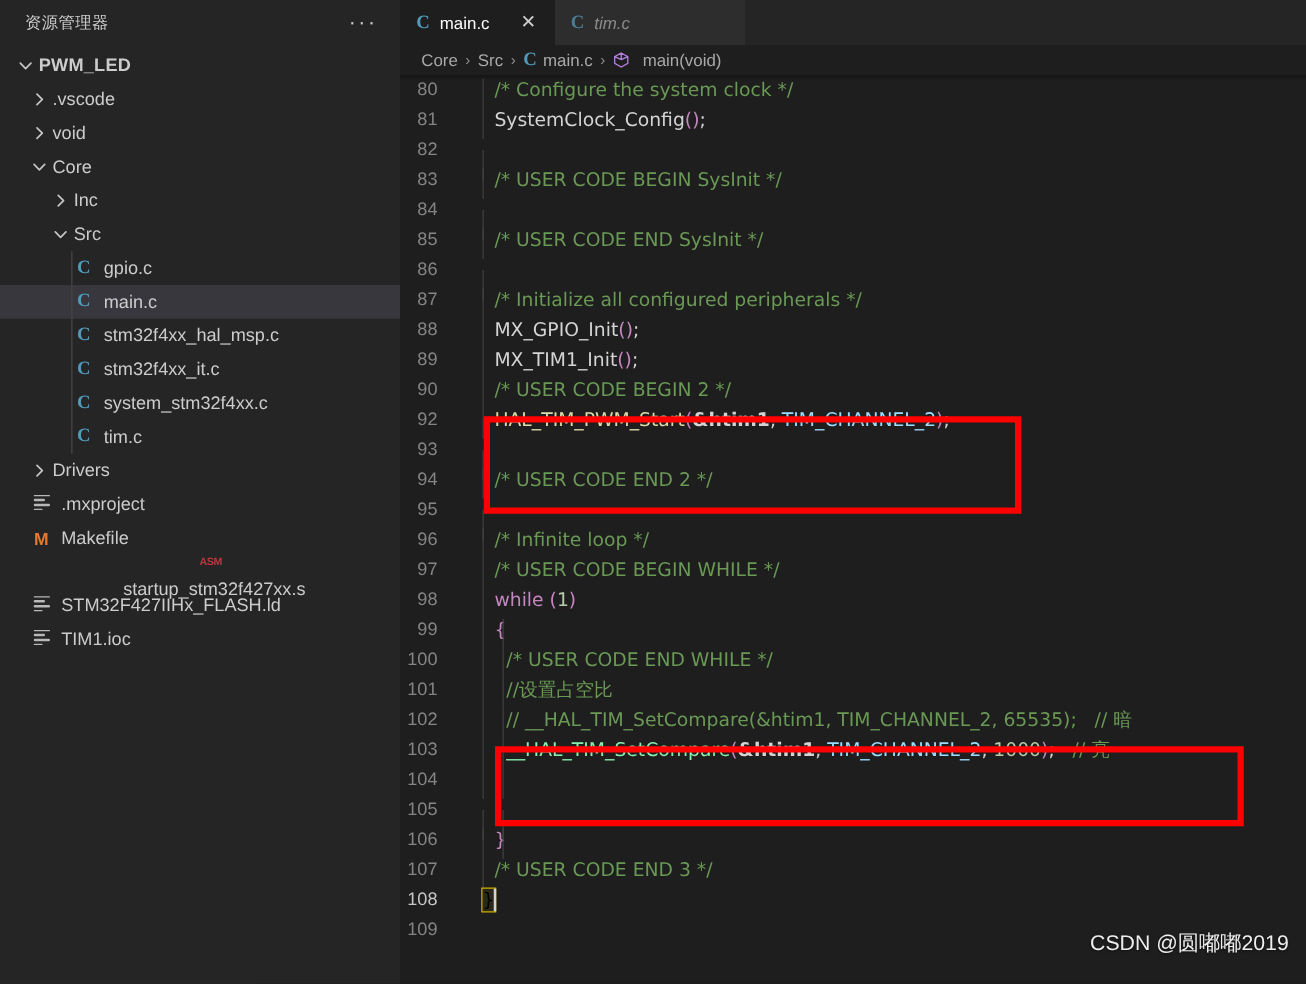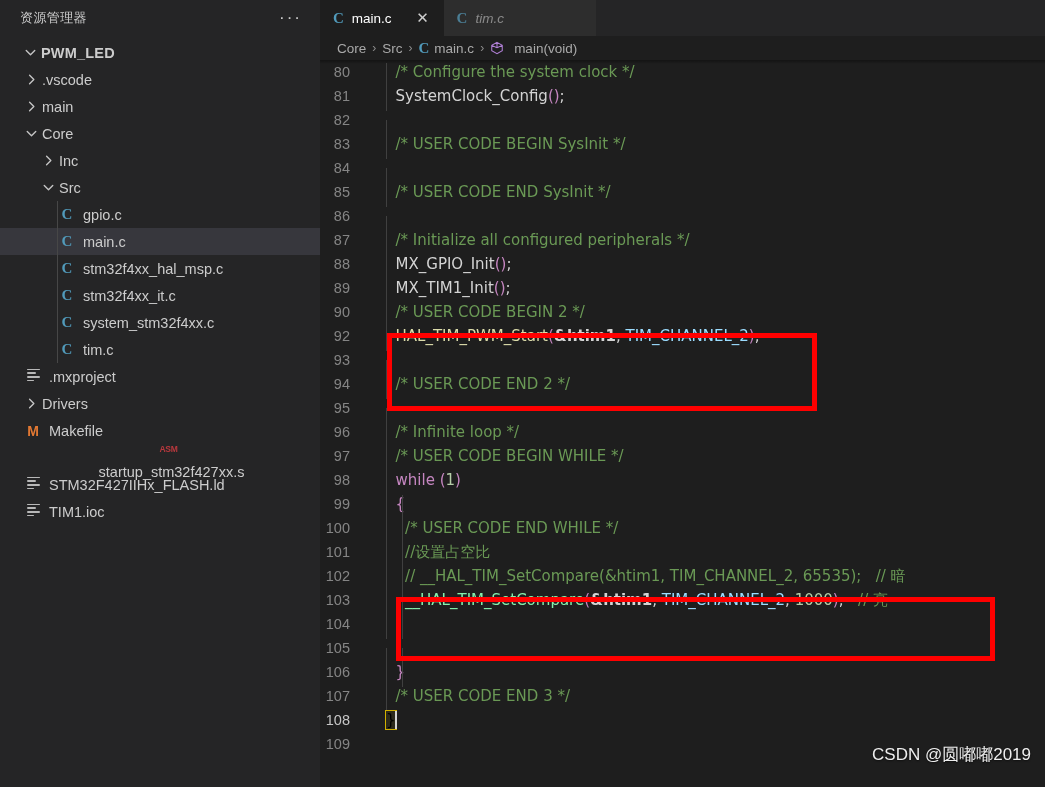--- a/index.html
+++ b/index.html
@@ -157,21 +157,21 @@
 <body>
 
 <div id="app">
 
   <div id="sidebar">
     <div class="sb-header">
       <span class="sb-title">资源管理器</span>
       <span class="sb-dots">···</span>
     </div>
     <div class="tree" id="tree">
-        <div class="row" style="padding-left: 22px;">
+        <div class="row" style="padding-left: 12px;">
           <span class="chev">
             <svg width="17" height="17" viewBox="0 0 16 16">
               <path fill="none" stroke="#c5c5c5" stroke-width="1.3" stroke-linecap="round" stroke-linejoin="round" d="M4 6.2 L8 10.2 L12 6.2"></path>
             </svg>
           </span>
           <span class="row-label root">PWM_LED</span>
         </div>
         <div class="row" style="padding-left: 23px;">
           <span class="chev">
             <svg width="17" height="17" viewBox="0 0 16 16">
@@ -179,21 +179,21 @@
             </svg>
           </span>
           <span class="row-label">.vscode</span>
         </div>
         <div class="row" style="padding-left: 23px;">
           <span class="chev">
             <svg width="17" height="17" viewBox="0 0 16 16">
               <path fill="none" stroke="#c5c5c5" stroke-width="1.3" stroke-linecap="round" stroke-linejoin="round" d="M6.2 4 L10.2 8 L6.2 12"></path>
             </svg>
           </span>
-          <span class="row-label">main</span>
+          <span class="row-label">void</span>
         </div>
         <div class="row" style="padding-left: 23px;">
           <span class="chev">
             <svg width="17" height="17" viewBox="0 0 16 16">
               <path fill="none" stroke="#c5c5c5" stroke-width="1.3" stroke-linecap="round" stroke-linejoin="round" d="M4 6.2 L8 10.2 L12 6.2"></path>
             </svg>
           </span>
           <span class="row-label">Core</span>
         </div>
         <div class="row" style="padding-left: 40px;">
@@ -228,32 +228,32 @@
           <span class="ficon c">C</span>
           <span class="row-label">stm32f4xx_it.c</span>
         </div>
         <div class="row" style="padding-left: 57px;">
           <span class="ficon c">C</span>
           <span class="row-label">system_stm32f4xx.c</span>
         </div>
         <div class="row" style="padding-left: 57px;">
           <span class="ficon c">C</span>
           <span class="row-label">tim.c</span>
+        </div>
+        <div class="row" style="padding-left: 23px;">
+          <span class="chev">
+            <svg width="17" height="17" viewBox="0 0 16 16">
+              <path fill="none" stroke="#c5c5c5" stroke-width="1.3" stroke-linecap="round" stroke-linejoin="round" d="M6.2 4 L10.2 8 L6.2 12"></path>
+            </svg>
+          </span>
+          <span class="row-label">Drivers</span>
         </div>
         <div class="row" style="padding-left: 23px;">
           <span class="ficon doc"><span class="lines-icon"><i></i><i></i><i></i><i></i></span></span>
           <span class="row-label">.mxproject</span>
-        </div>
-        <div class="row" style="padding-left: 23px;">
-          <span class="chev">
-            <svg width="17" height="17" viewBox="0 0 16 16">
-              <path fill="none" stroke="#c5c5c5" stroke-width="1.3" stroke-linecap="round" stroke-linejoin="round" d="M6.2 4 L10.2 8 L6.2 12"></path>
-            </svg>
-          </span>
-          <span class="row-label">Drivers</span>
         </div>
         <div class="row" style="padding-left: 23px;">
           <span class="ficon m">M</span>
           <span class="row-label">Makefile</span>
         </div>
         <div class="row" style="padding-left: 23px; flex-direction: column;">
           <span class="ficon asm">ASM</span>
           <span class="row-label">startup_stm32f427xx.s</span>
         </div>
         <div class="row" style="padding-left: 23px;">

